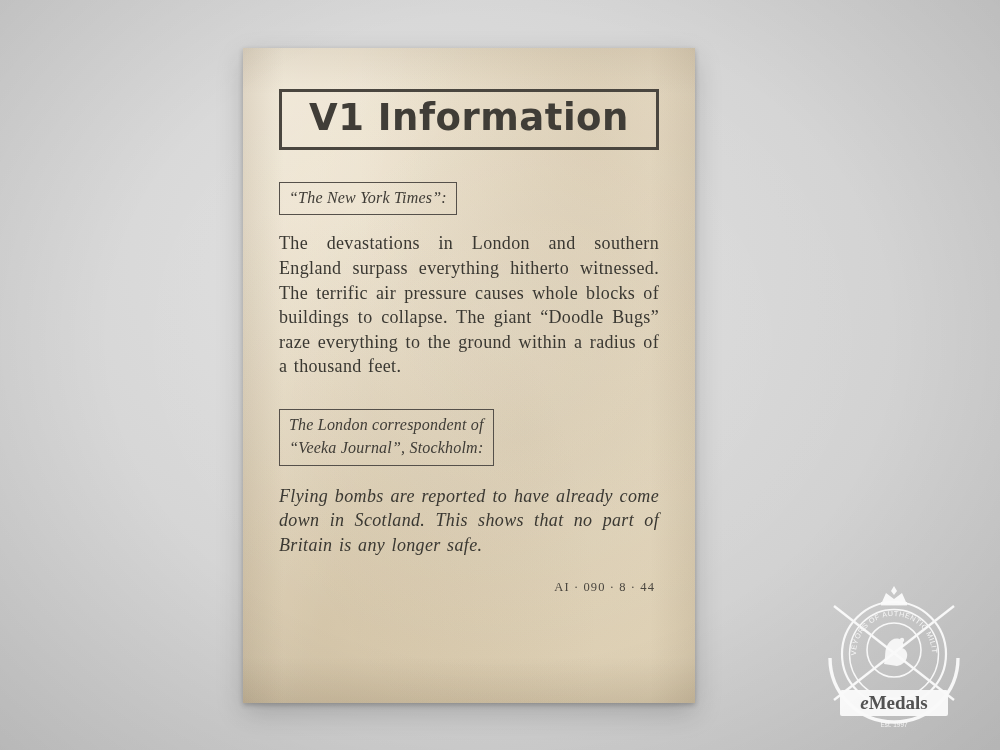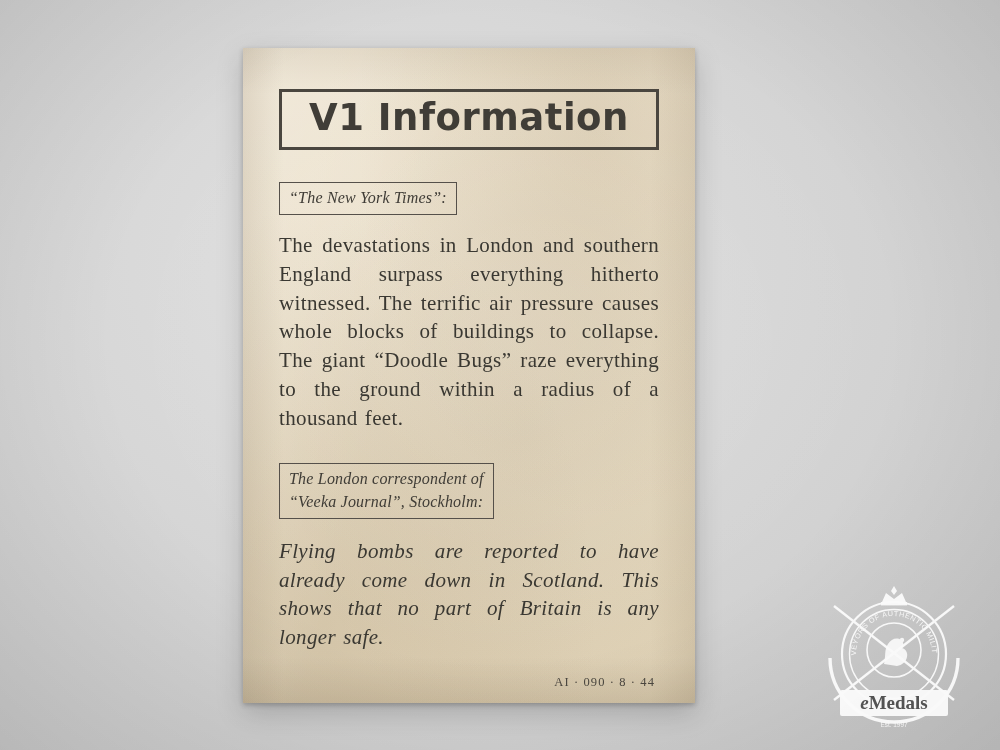--- a/index.html
+++ b/index.html
@@ -95,25 +95,25 @@
     display: inline-block;
     border: 1.6px solid #55504a;
     padding: 3px 9px 5px 9px;
     font-style: italic;
     font-size: 16px;
     line-height: 1.45;
     color: #3f3c36;
     letter-spacing: 0.2px;
     margin-bottom: 16px;
   }
-  .src-box .line2 { display: block; }
+  .src-box .line2 { display: block; text-align: center; }
 
   
   .para {
-    font-size: 21px;
+    font-size: 18px;
     line-height: 1.37;
     text-align: justify;
     color: #3a3832;
     letter-spacing: 0.35px;
     word-spacing: 1.6px;
     margin: 0 0 30px 0;
   }
   .para.last { margin-bottom: 23px; font-style: italic; }
 
   .block { margin-bottom: 2px; }

